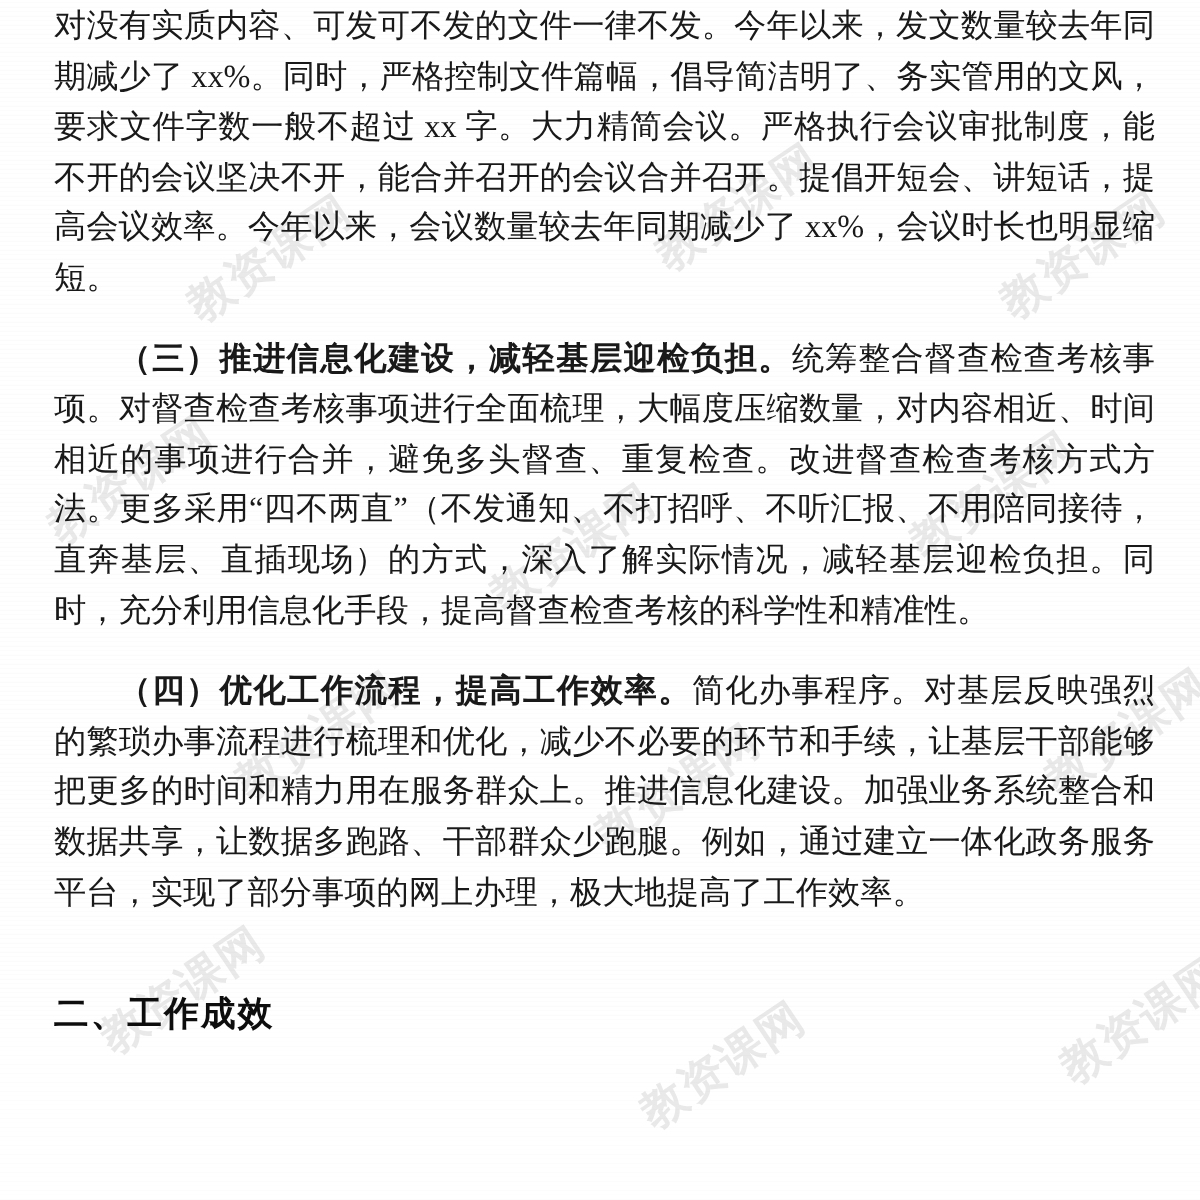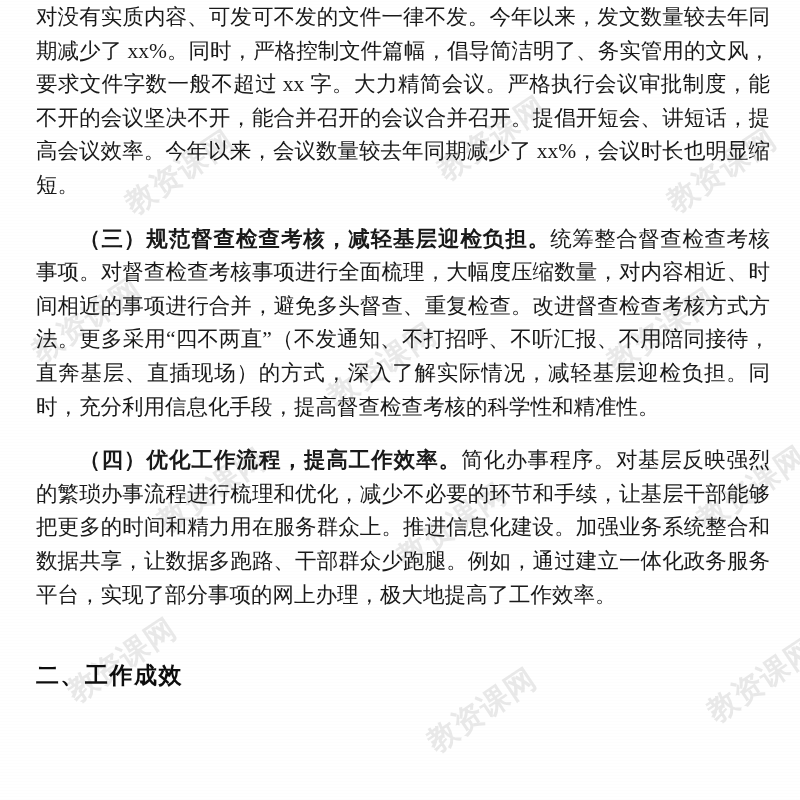--- a/index.html
+++ b/index.html
@@ -121,21 +121,21 @@
   <span class="wm" style="left: 420px; top: 690px; font-size: 30px; color: rgb(216, 216, 216); transform: rotate(-34deg);">教资课网</span>
   <span class="wm" style="left: 700px; top: 660px; font-size: 30px; color: rgb(216, 216, 216); transform: rotate(-34deg);">教资课网</span>
 </div>
 
 <div id="page">
 
   <p class="para cont"><span>对没有实质内容、可发可不发的文件一律不发。今年以来，发文数量较去年同期减少了 xx%。同时，严格控制文件篇幅，倡导简洁明了、务实管用的文风，要求文件字数一般不超过 xx 字。大力精简会议。严格执行会议审批制度，能不开的会议坚决不开，能合并召开的会议合并召开。提倡开短会、讲短话，提高会议效率。今年以来，会议数量较去年同期减少了 xx%，会议时长也明显缩短。</span></p>
 
   <div class="gap"></div>
 
-  <p class="para indent"><span class="lead">（三）规范督查检查考核，减轻基层迎检负担。</span><span>统筹整合督查检查考核事项。对督查检查考核事项进行全面梳理，大幅度压缩数量，对内容相近、时间相近的事项进行合并，避免多头督查、重复检查。改进督查检查考核方式方法。更多采用“四不两直”（不发通知、不打招呼、不听汇报、不用陪同接待，直奔基层、直插现场）的方式，深入了解实际情况，减轻基层迎检负担。同时，充分利用信息化手段，提高督查检查考核的科学性和精准性。</span></p>
+  <p class="para indent"><span class="lead">（三）推进信息化建设，减轻基层迎检负担。</span><span>统筹整合督查检查考核事项。对督查检查考核事项进行全面梳理，大幅度压缩数量，对内容相近、时间相近的事项进行合并，避免多头督查、重复检查。改进督查检查考核方式方法。更多采用“四不两直”（不发通知、不打招呼、不听汇报、不用陪同接待，直奔基层、直插现场）的方式，深入了解实际情况，减轻基层迎检负担。同时，充分利用信息化手段，提高督查检查考核的科学性和精准性。</span></p>
 
   <div class="gap"></div>
 
   <p class="para indent"><span class="lead">（四）优化工作流程，提高工作效率。</span><span>简化办事程序。对基层反映强烈的繁琐办事流程进行梳理和优化，减少不必要的环节和手续，让基层干部能够把更多的时间和精力用在服务群众上。推进信息化建设。加强业务系统整合和数据共享，让数据多跑路、干部群众少跑腿。例如，通过建立一体化政务服务平台，实现了部分事项的网上办理，极大地提高了工作效率。</span></p>
 
   <div class="gap"></div>
 
 
   <div class="gap-lg"></div>
 

